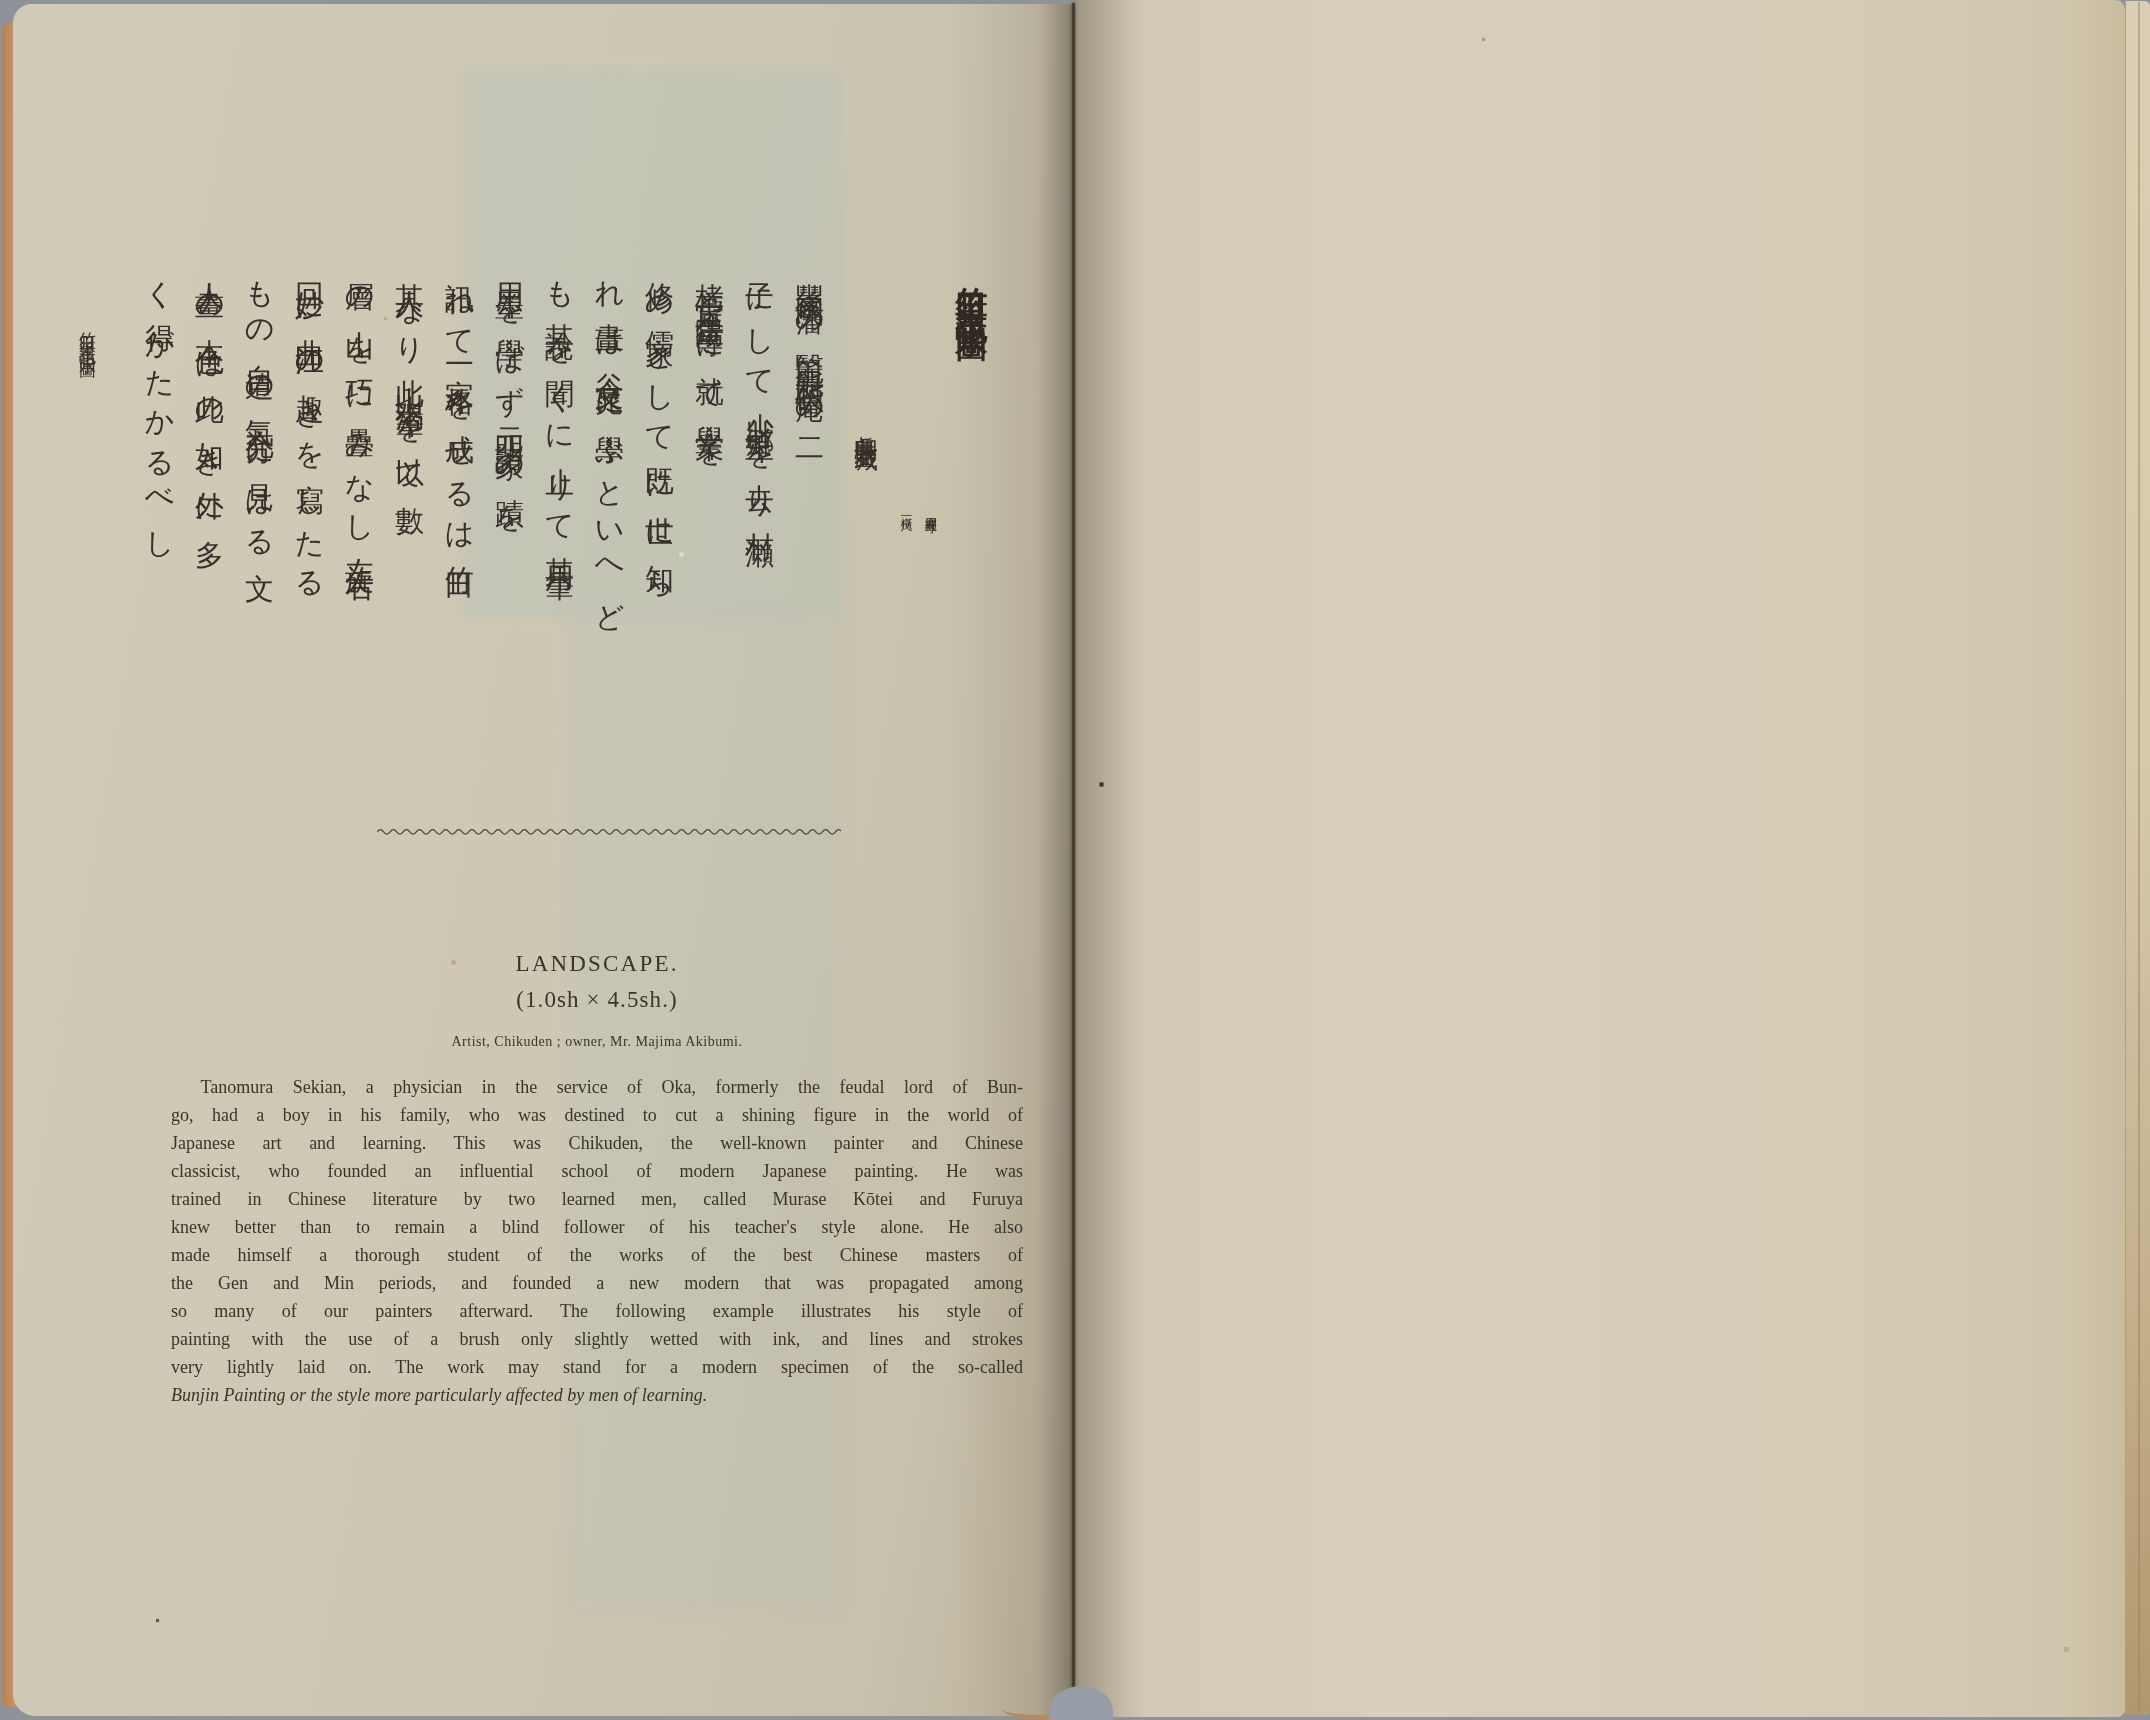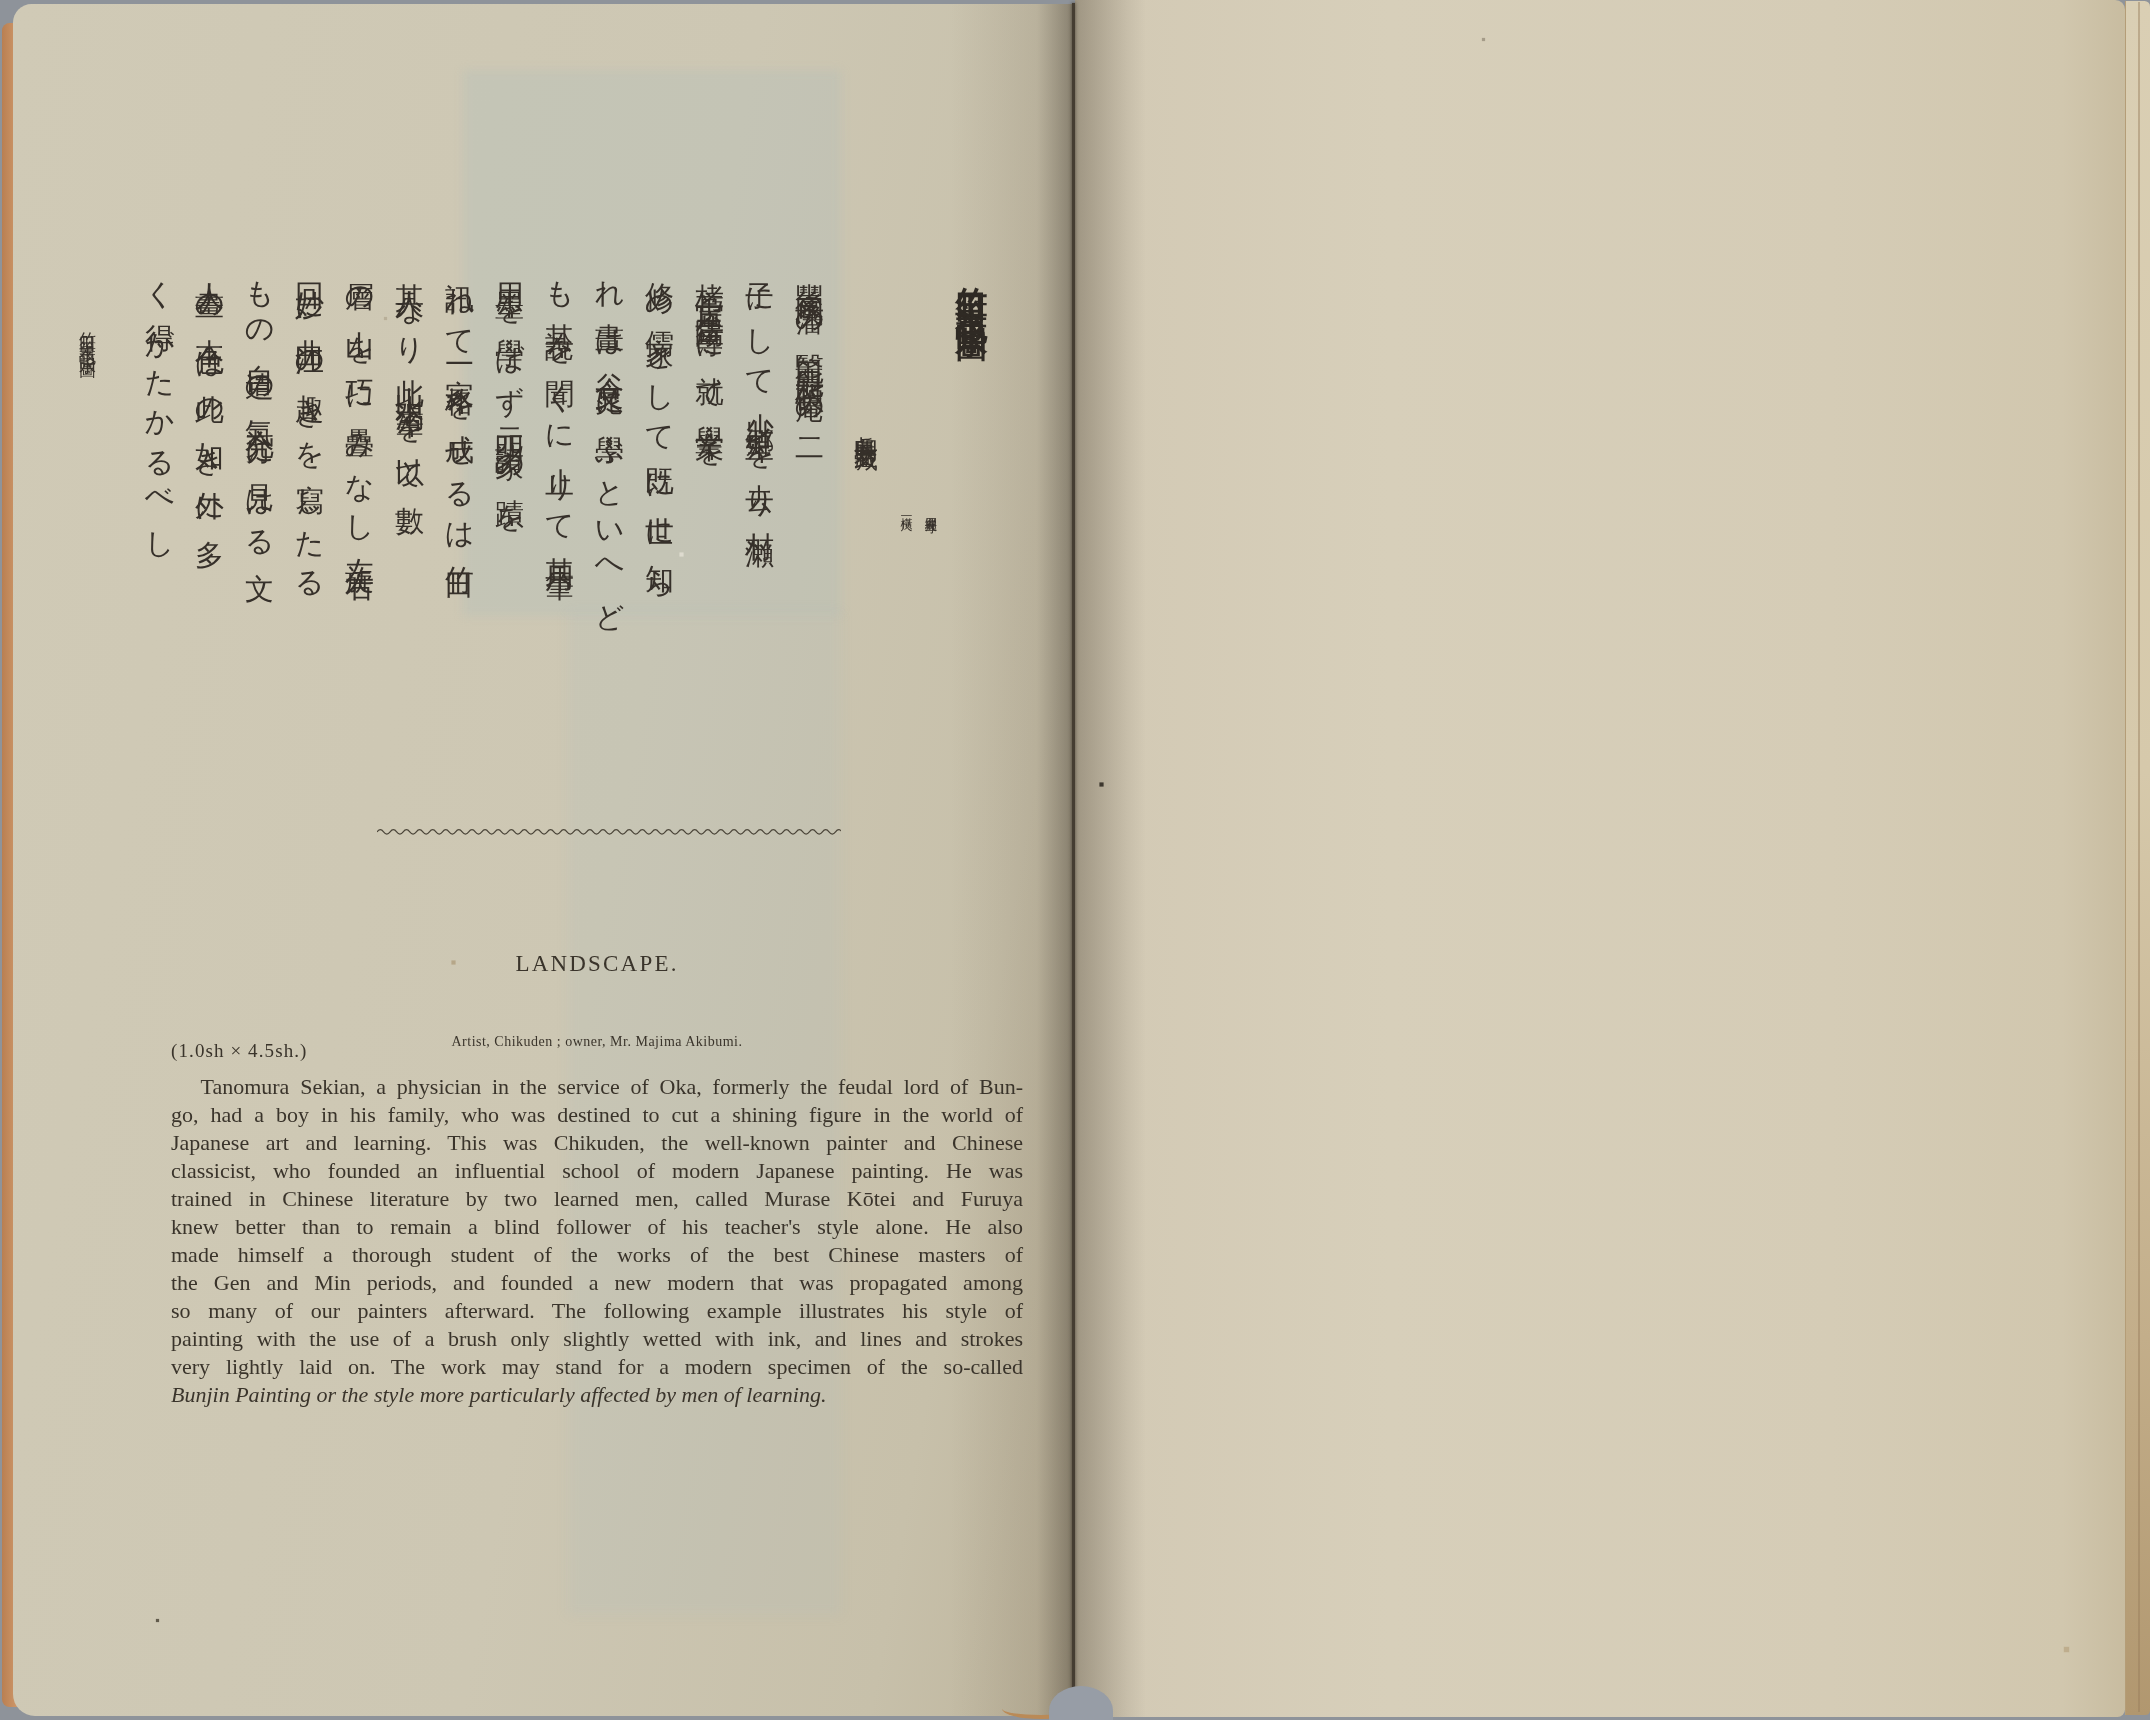--- a/index.html
+++ b/index.html
@@ -43,23 +43,23 @@
      font-family:"DejaVu Serif","Liberation Serif",serif;color:#36302a;}
   .margin-label{left:77px;top:318px;height:196px;font-size:17px;letter-spacing:4.4px;line-height:21px;}
   .main-title{left:951px;top:261px;height:327px;font-size:32px;letter-spacing:6.5px;line-height:41px;font-weight:600;color:#2f2a24;}
   .size-note{left:894px;top:508px;height:82px;font-size:12px;letter-spacing:1.1px;line-height:24.6px;width:49px;}
   .owner-line{left:852px;top:417px;height:175px;font-size:24px;letter-spacing:2.2px;line-height:28px;}
   .jp-columns{left:132px;top:260px;height:491px;width:703px;font-size:29px;letter-spacing:7.6px;line-height:50px;}
 
   
   .en{position:absolute;left:157px;width:852px;color:#3a342b;margin-left:14px;}
   .en-heading{top:951px;text-align:center;font-size:23px;letter-spacing:2.2px;}
-  .en-dims{top:1040px;text-align:left;font-size:19px;letter-spacing:1.1px;}
+  .en-dims{top:987px;text-align:center;font-size:23px;letter-spacing:1.1px;}
   .en-credit{top:1034px;text-align:center;font-size:14px;letter-spacing:0.5px;}
-  .en-paragraph{top:1073px;font-size:22px;}
+  .en-paragraph{top:1073px;font-size:18px;}
   .pline{text-align:justify;text-align-last:justify;line-height:28px;white-space:nowrap;}
   .pline.first{text-indent:29.5px;}
   .pline.last{text-align-last:left;font-style:italic;}
 
   .wavy{position:absolute;left:377px;top:827px;width:464px;height:8.7px;}
 
   
   .specks{position:absolute;left:0;top:0;width:0.5px;height:0.5px;background:transparent;
     box-shadow:
       453px 962px 0 1.6px rgba(138,106,58,.35),

